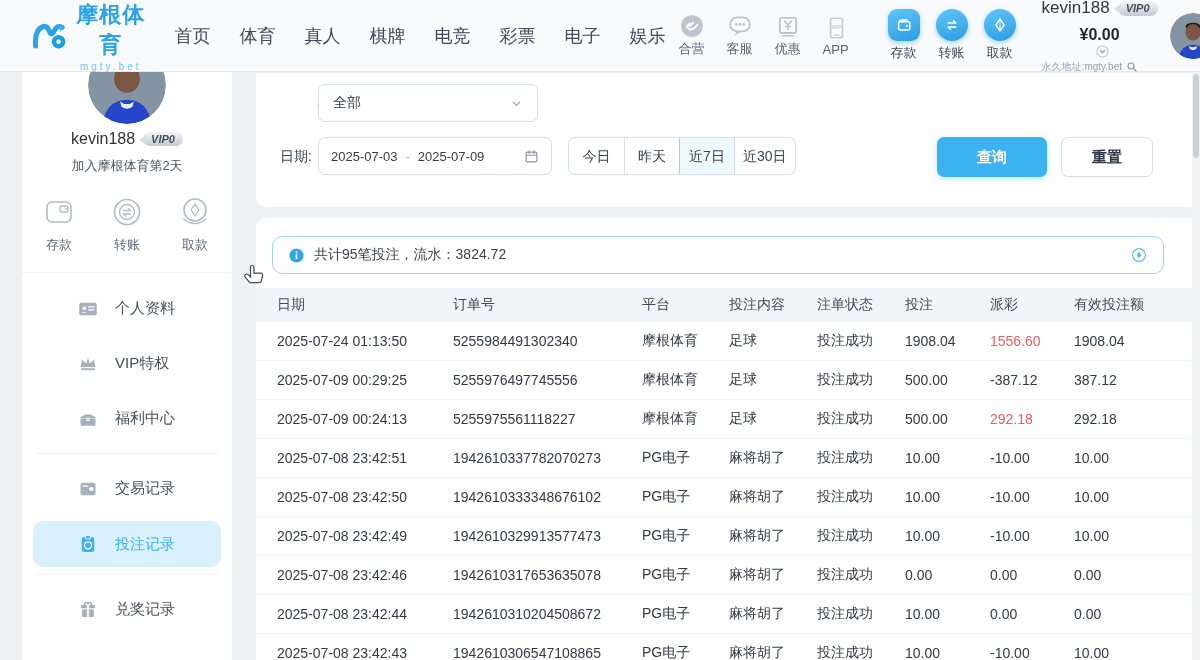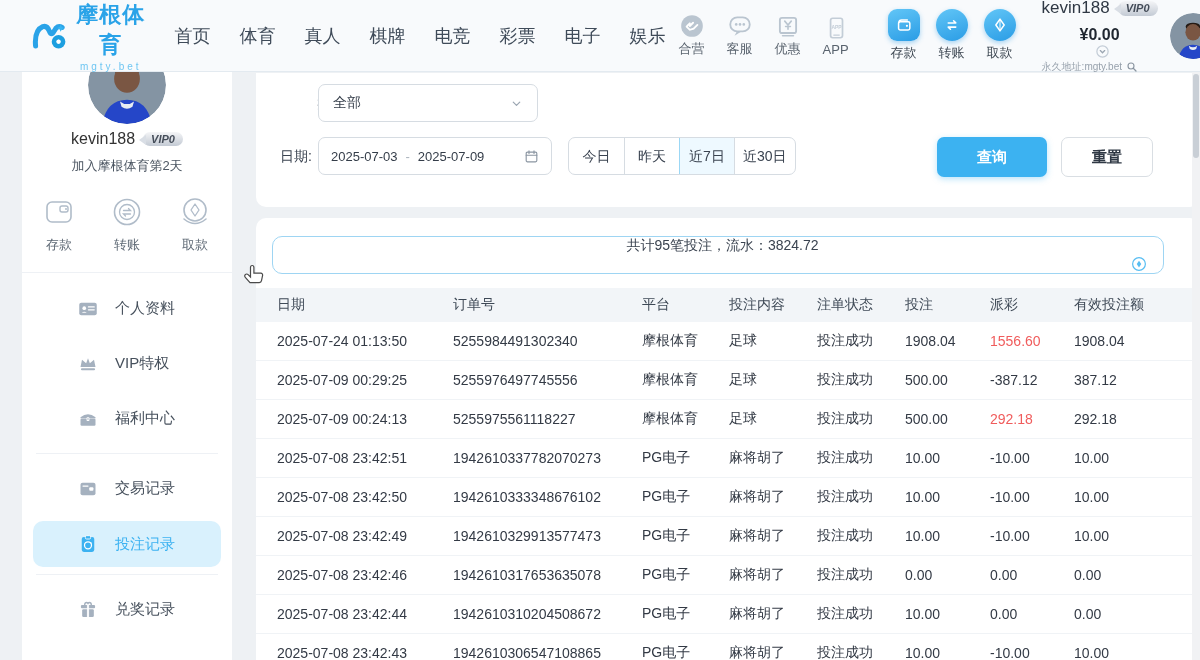--- a/index.html
+++ b/index.html
@@ -81,21 +81,21 @@
   .seg.active{background:#eef9ff;border-left-color:var(--accent-border);box-shadow:1px 0 0 var(--accent-border);}
   .btn{position:absolute;top:64px;height:40px;border-radius:7px;text-align:center;line-height:40px;
     font-size:15px;font-weight:bold;cursor:pointer;}
   .btn-query{left:681px;width:110px;background:var(--accent);color:#fff;box-shadow:0 2px 6px rgba(60,178,241,.35);}
   .btn-reset{left:805px;width:92px;background:#fff;border:1px solid #d9dee3;color:#2f3844;line-height:38px;}
 
   
   .card-table{position:absolute;left:256px;top:218px;width:944px;height:442px;background:#fff;
     border-radius:10px 10px 0 0;overflow:hidden;z-index:4;}
   .summary{position:absolute;left:16px;top:18px;width:892px;height:38px;border:1px solid #9ed5f3;border-radius:10px;
-    display:flex;align-items:center;padding:0 15px;font-size:14px;color:#3a4350;flex-direction:column;}
+    display:flex;align-items:center;padding:0 15px;font-size:14px;color:#3a4350;}
   .summary .txt{margin-left:9px;}
   .summary .expand{margin-left:auto;cursor:pointer;display:flex;}
   .tbl{position:absolute;left:0;top:70px;width:944px;}
   .tr{display:grid;grid-template-columns:176px 189px 87px 88px 88px 85px 84px auto;align-items:center;padding-left:21px;}
   .tbl-header{height:34px;background:#f2f5f8;font-size:14px;color:#3e4956;}
   .tbl-row{height:39px;font-size:14px;color:#333a45;border-bottom:1px solid #f0f3f6;}
   .cell{white-space:nowrap;overflow:hidden;}
   .cell.red{color:var(--red);}
 
   

